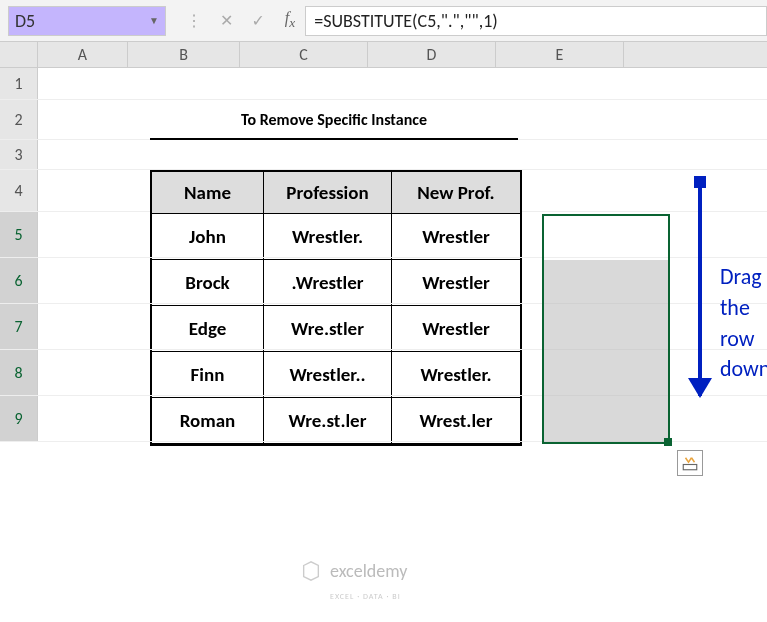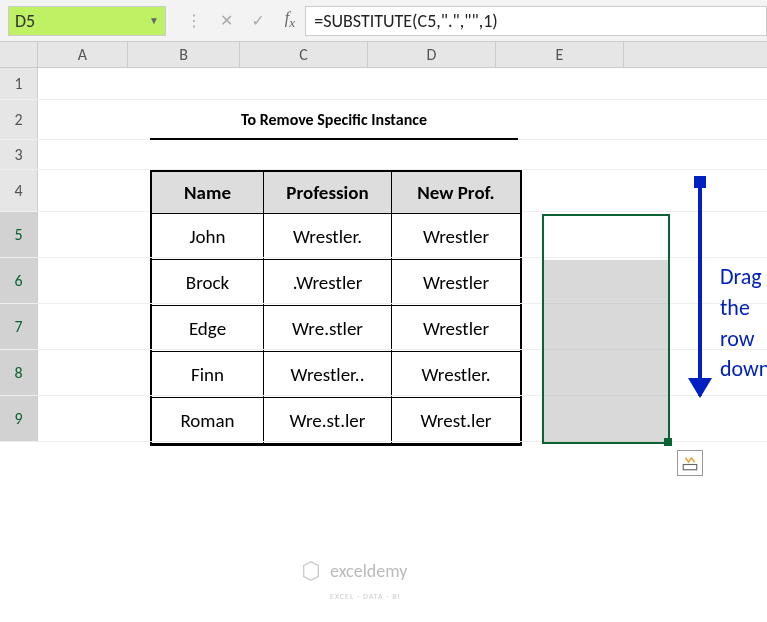--- a/index.html
+++ b/index.html
@@ -18,21 +18,21 @@
     display: flex;
     align-items: center;
     height: 42px;
     border-bottom: 1px solid #ccc;
     background: #f3f3f3;
   }
   .name-box {
     width: 158px;
     height: 30px;
     margin: 6px 4px 6px 8px;
-    background: #bef264;
+    background: #c4b5fd;
     border: 1px solid #ccc;
     display: flex;
     align-items: center;
     padding: 0 6px;
     font-size: 18px;
     color: #333;
   }
   .name-box-dropdown {
     margin-left: auto;
     font-size: 10px;
@@ -162,21 +162,21 @@
   .data-table .dcell:last-child { border-right: none; }
   .data-table .drow:last-child .dcell { border-bottom: none; }
   .data-table .drow.head .dcell {
     background: #ddd;
     font-weight: bold;
   }
   .dc-B { width: 112px; }
   .dc-C { width: 128px; }
   .dc-D { width: 128px; }
   .data-table .drow.body { height: 46px; }
-  .data-table .drow.body .dcell { height: 46px; }
+  .data-table .drow.body .dcell { height: 46px; font-weight: bold; }
   
   
   .sel-outline {
     position: absolute;
     left: 390px;
     top: 42px;
     width: 128px;
     height: 230px;
     border: 2px solid #0a6332;
     pointer-events: none;

